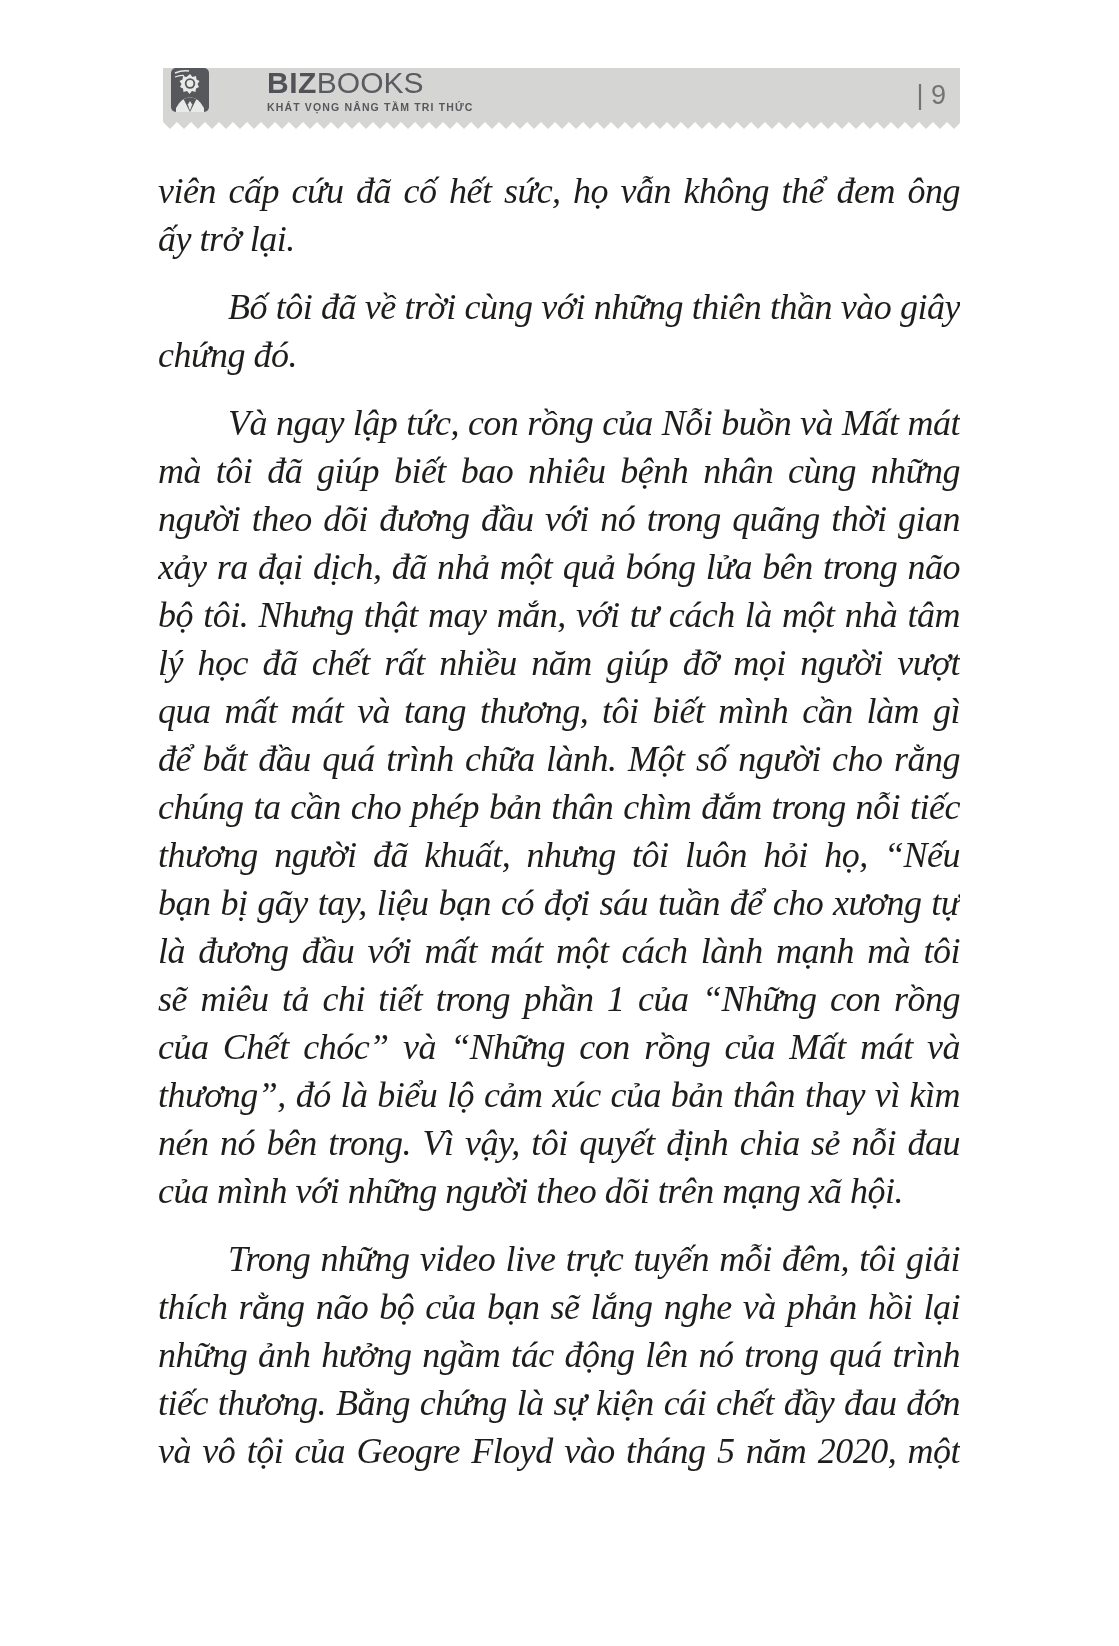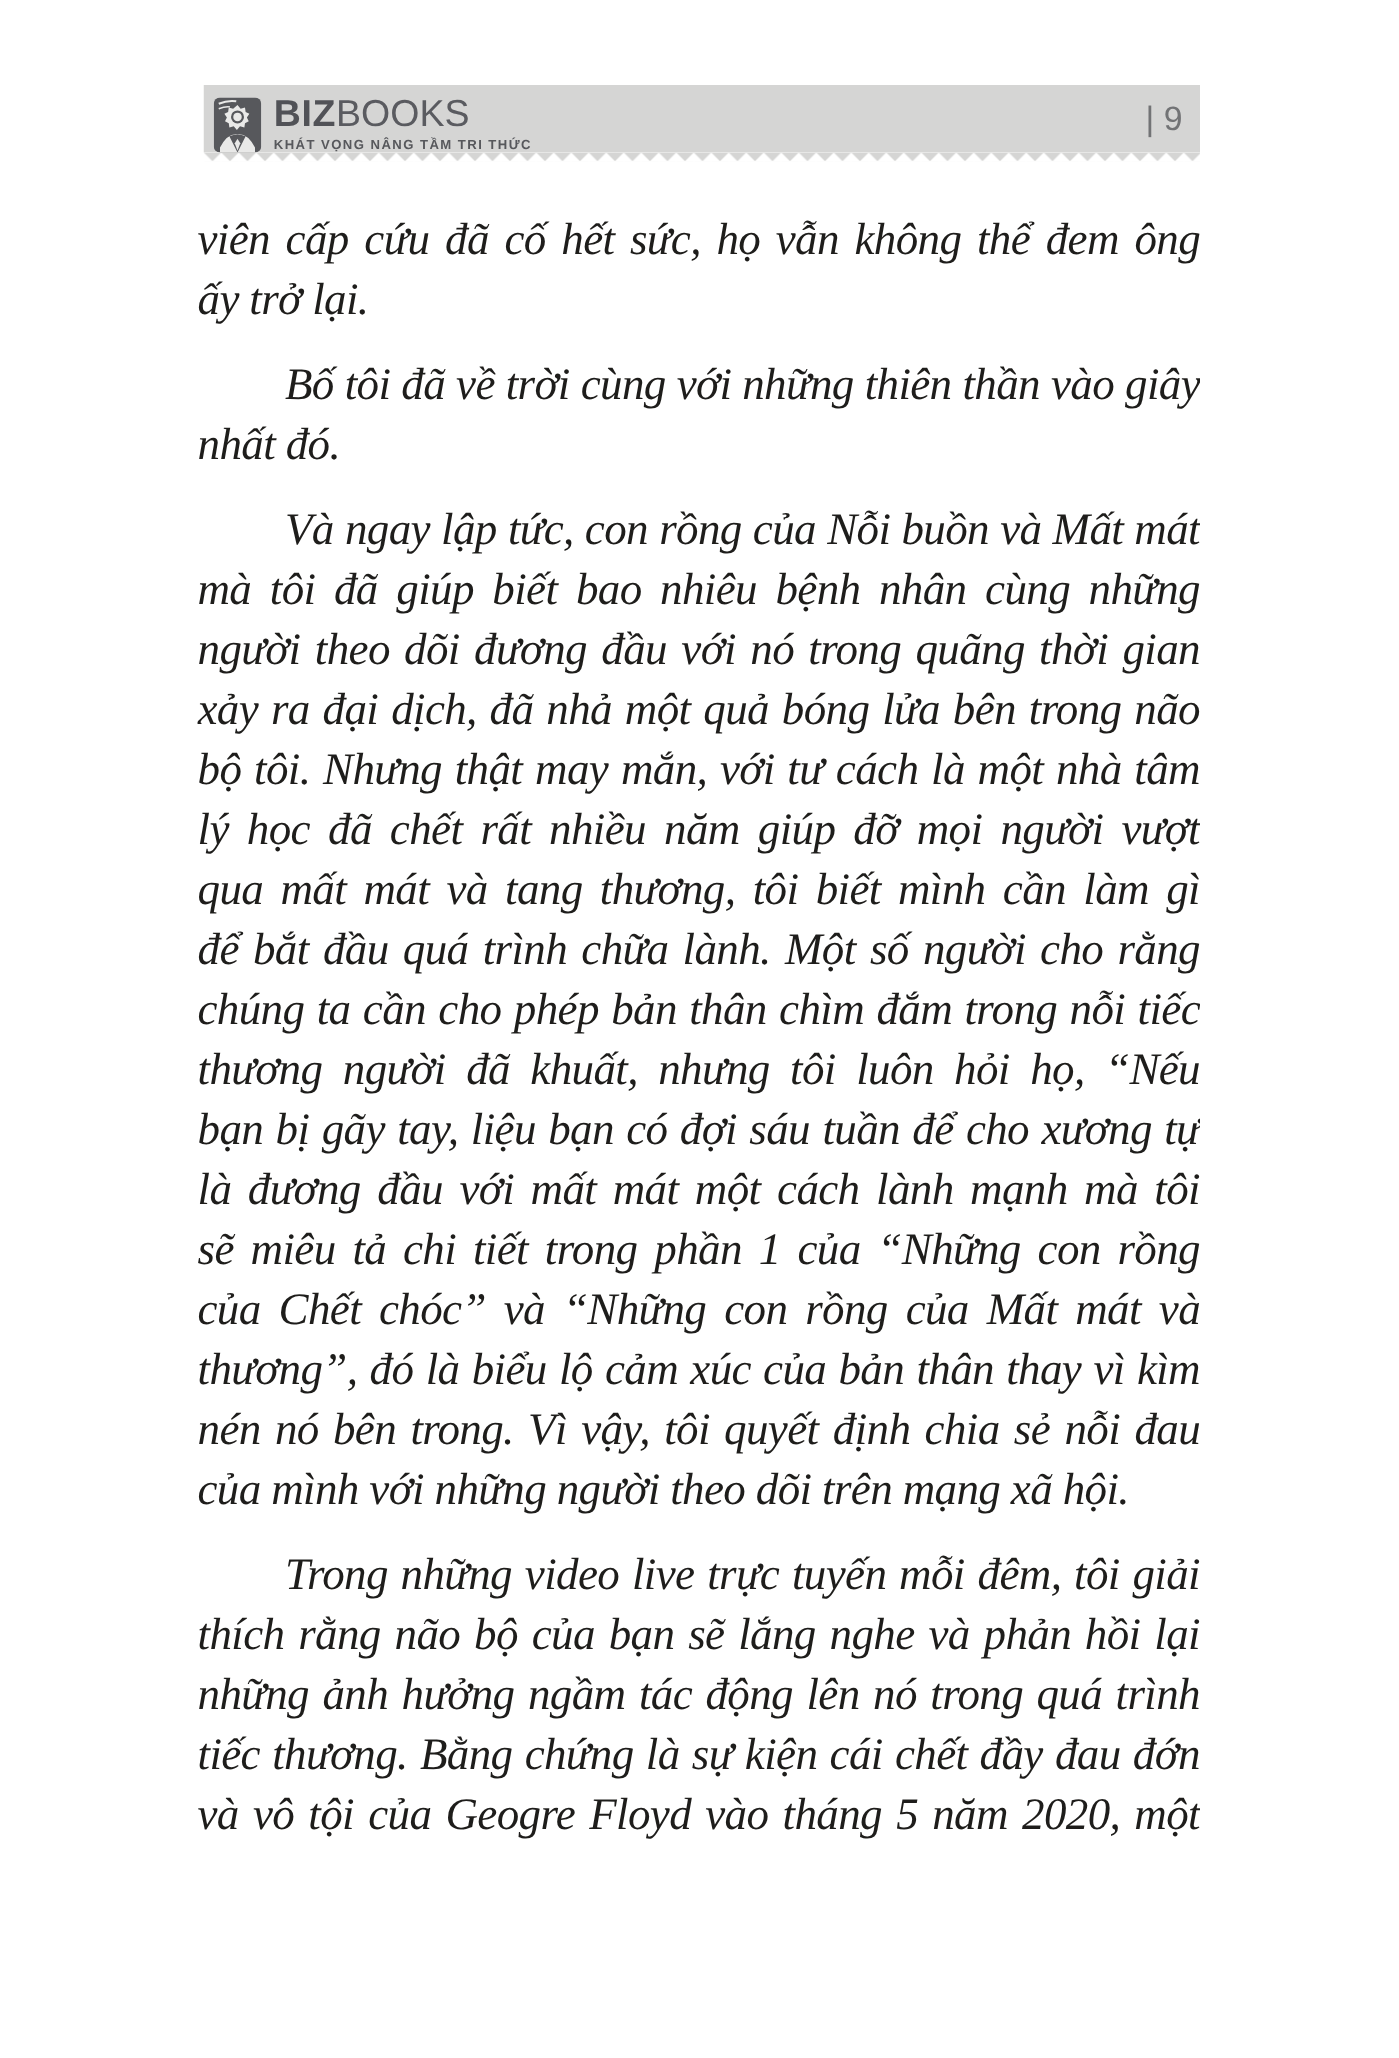--- a/index.html
+++ b/index.html
@@ -21,21 +21,21 @@
   .header-bar{
     position:absolute;left:163px;top:68px;
     width:797px;height:54px;
     background:var(--bar);
     display:flex;align-items:center;
   }
   .zigzag{
     position:absolute;top:100%;left:0;width:100%;height:7px;display:block;
   }
   .logo{
-    display:flex;align-items:flex-end;height:100%;
+    display:flex;align-items:flex-start;height:100%;gap:48px;
   }
   .logo-box{
     width:38px;height:44px;margin-left:8px;flex:0 0 auto;display:block;
   }
   .logo-text{margin-left:10px;font-family:"Liberation Sans", sans-serif;}
   .brand{
     font-size:30px;line-height:1;font-weight:700;color:var(--brand);
     letter-spacing:.5px;white-space:nowrap;
   }
   .brand .light{font-weight:400;color:var(--brand-light);letter-spacing:0;}
@@ -99,21 +99,21 @@
   </svg>
 </header>
 
 <main class="content">
     <div class="paragraph">
       <div class="line">viên cấp cứu đã cố hết sức, họ vẫn không thể đem ông</div>
       <div class="line last">ấy trở lại.</div>
     </div>
     <div class="paragraph">
       <div class="line first-indent">Bố tôi đã về trời cùng với những thiên thần vào giây</div>
-      <div class="line last">nhất đó.</div>
+      <div class="line last">chứng đó.</div>
     </div>
     <div class="paragraph">
       <div class="line first-indent">Và ngay lập tức, con rồng của Nỗi buồn và Mất mát</div>
       <div class="line">mà tôi đã giúp biết bao nhiêu bệnh nhân cùng những</div>
       <div class="line">người theo dõi đương đầu với nó trong quãng thời gian</div>
       <div class="line">xảy ra đại dịch, đã nhả một quả bóng lửa bên trong não</div>
       <div class="line">bộ tôi. Nhưng thật may mắn, với tư cách là một nhà tâm</div>
       <div class="line">lý học đã chết rất nhiều năm giúp đỡ mọi người vượt</div>
       <div class="line">qua mất mát và tang thương, tôi biết mình cần làm gì</div>
       <div class="line">để bắt đầu quá trình chữa lành. Một số người cho rằng</div>

